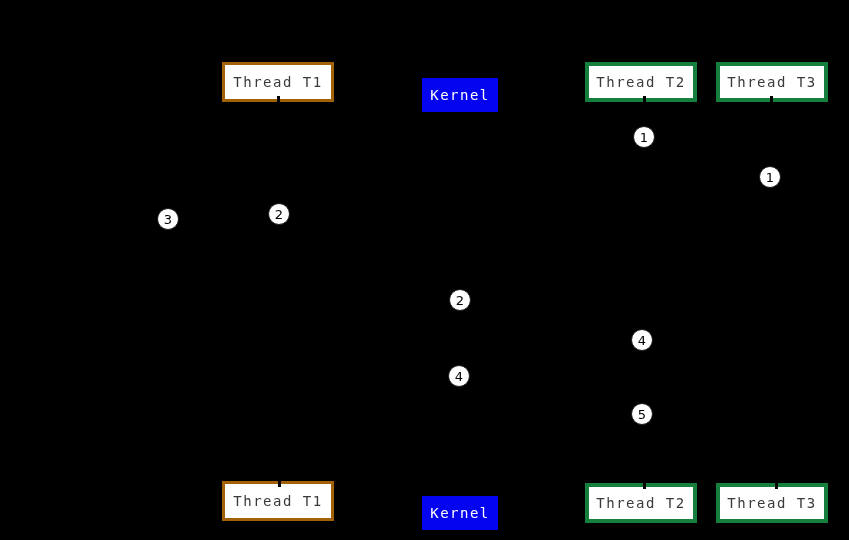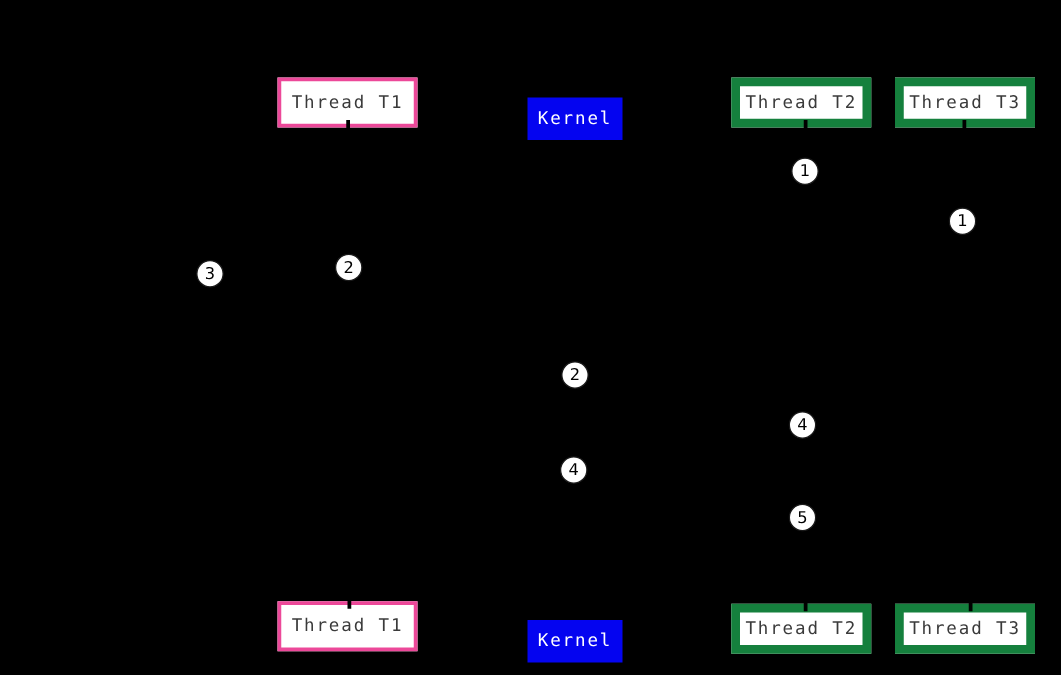--- a/index.html
+++ b/index.html
@@ -20,22 +20,22 @@
     box-sizing: border-box;
     background: #ffffff;
     display: flex;
     align-items: center;
     justify-content: center;
     font-size: 14px;
     letter-spacing: 1.5px;
     color: #3a3a3a;
     white-space: nowrap;
   }
-  .node.red  { border: 3px solid #ec4899; }
-  .node.blue { border: 7px solid #15803d; }
+  .node.red  { border: 3px solid #a16207; }
+  .node.blue { border: 4px solid #15803d; }
   .node.kernel {
     background: #0404f0;
     border: none;
     color: #ffffff;
     margin-top: 11px;
   }
   .thread { width: 112px; height: 40px; }
   .kernelbox { width: 76px; height: 34px; }
 
   

